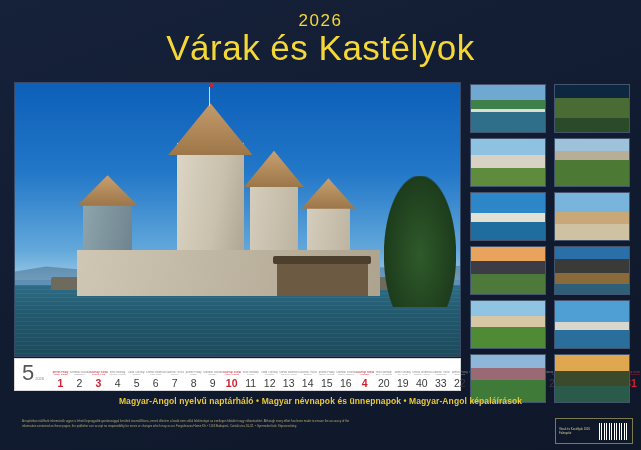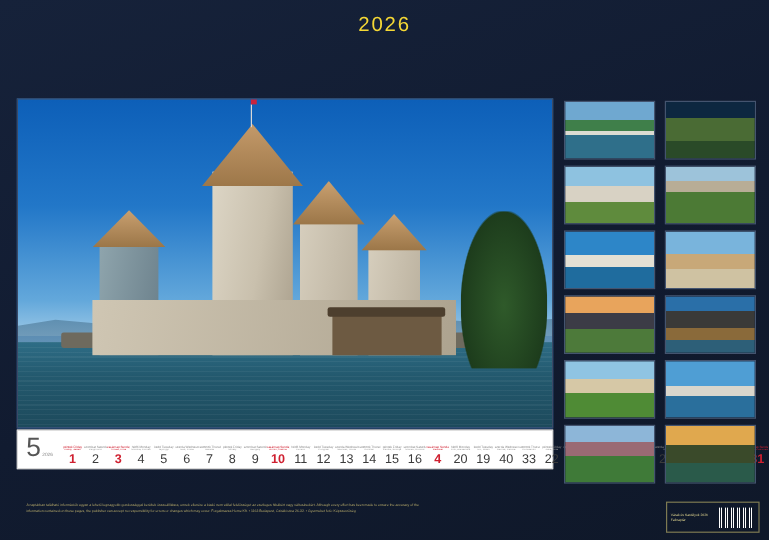--- a/index.html
+++ b/index.html
@@ -275,20 +275,21 @@
       #ffffff 0 1px, #101827 1px 2px, #ffffff 2px 3px, #101827 3px 5px);
   }
 </style>
 </head>
 <body>
 
 <div id="poster">
 
   <div class="header">
     <div class="year">2026</div>
+    <div class="title">Várak és Kastélyok</div>
   </div>
 
   <div class="main-photo">
     <div class="sky"></div>
     <div class="far-hills"></div>
     <div class="water"></div>
     <div class="shore"></div>
     <div class="castle">
       <div class="tower-a"></div>
       <div class="roof-a"></div>
@@ -501,19 +502,20 @@
         <i style="background: linear-gradient(rgb(79, 158, 212) 0px, rgb(79, 158, 212) 44%, rgb(217, 214, 204) 44%, rgb(217, 214, 204) 62%, rgb(42, 111, 156) 62%, rgb(42, 111, 156) 100%);"></i>
       </div>
       <div class="thumb">
         <i style="background: linear-gradient(rgb(141, 182, 216) 0px, rgb(141, 182, 216) 28%, rgb(154, 106, 116) 28%, rgb(154, 106, 116) 54%, rgb(63, 122, 56) 54%, rgb(63, 122, 56) 100%);"></i>
       </div>
       <div class="thumb">
         <i style="background: linear-gradient(rgb(224, 168, 78) 0px, rgb(224, 168, 78) 34%, rgb(58, 74, 42) 34%, rgb(58, 74, 42) 66%, rgb(42, 90, 74) 66%, rgb(42, 90, 74) 100%);"></i>
       </div>
     </div>
 
+  <div class="footer-tag">Magyar-Angol nyelvű naptárháló • Magyar névnapok és ünnepnapok • Magyar-Angol képaláírások</div>
   <div class="fineprint">A naptárban található információk ugyan a lehető legnagyobb gondossággal kerültek összeállításra, ennek ellenére a kiadó nem vállal felelősséget az esetleges hibákért vagy változásokért. Although every effort has been made to ensure the accuracy of the information contained on these pages, the publisher can accept no responsibility for errors or changes which may occur. Forgalmazza Home Kft. • 1163 Budapest, Cziráki utca 26-32. • Gyermeket fotó: Képszerzőség</div>
   <div class="barcode-box">
     <div class="barcode-text">Várak és Kastélyok 2026 Falinaptár</div>
     <div class="barcode"></div>
   </div>
 
 </div>
 
 </body></html>

